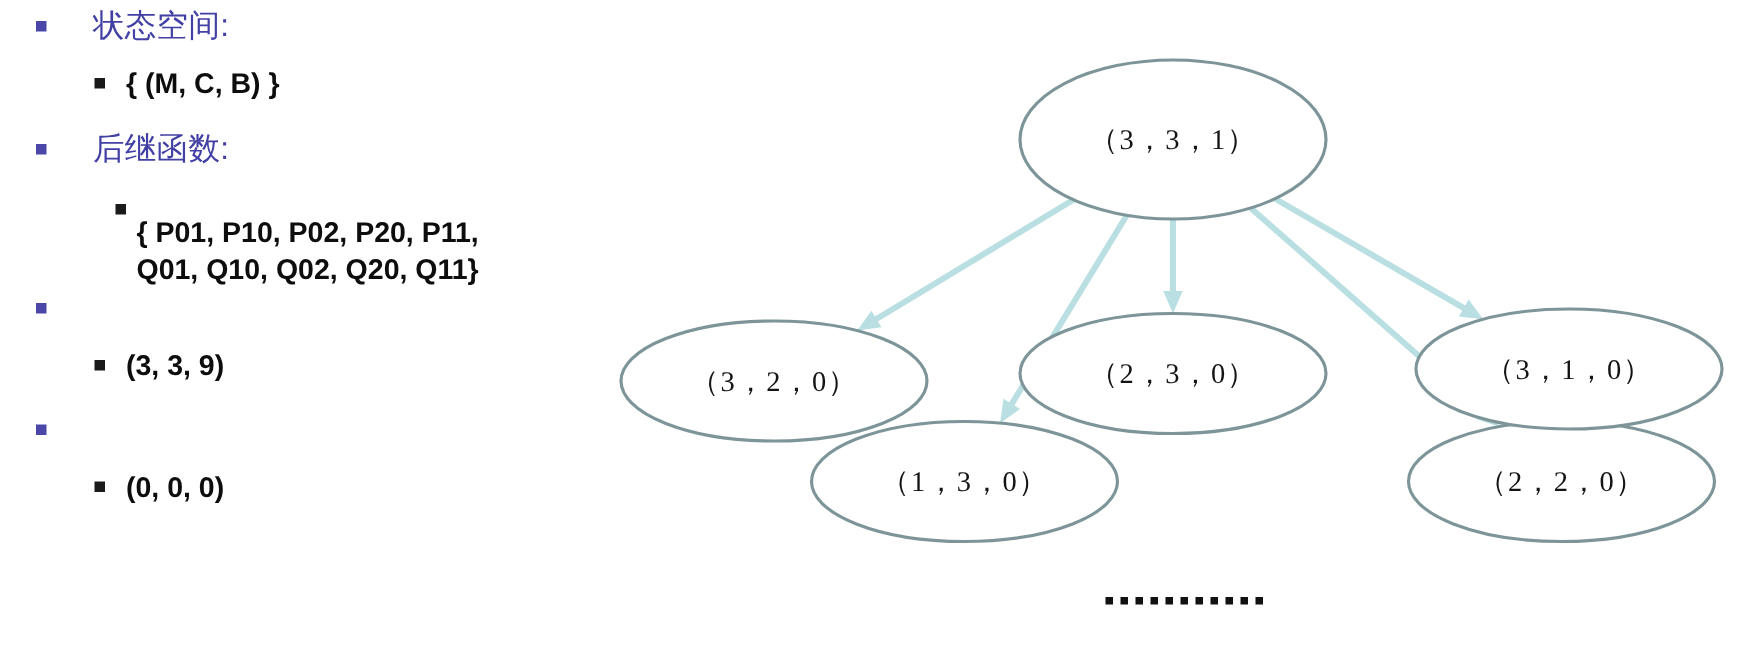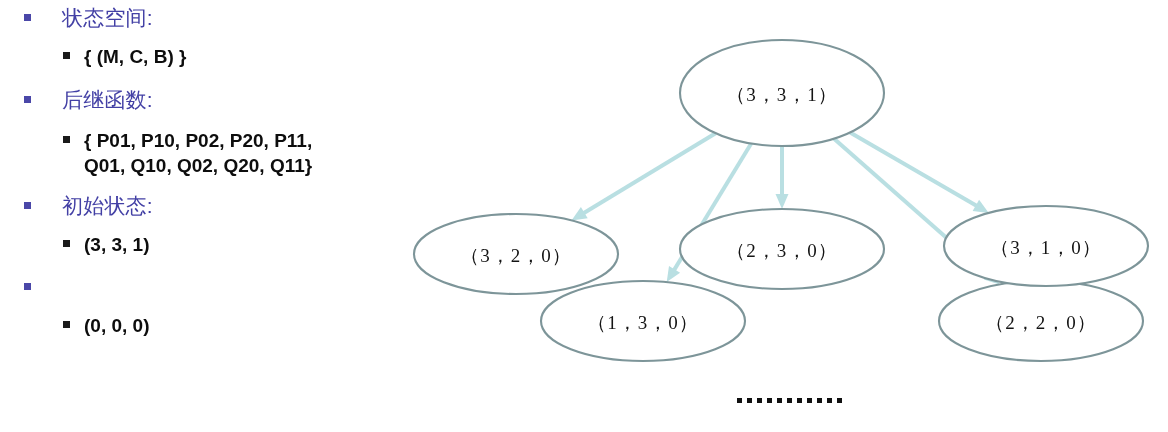--- a/index.html
+++ b/index.html
@@ -119,33 +119,32 @@
   <div class="bullet-row lvl1" style="left:24px; top:86px;">
     <span class="marker"></span>
     <span class="text">后继函数:</span>
   </div>
 
   <div class="bullet-row lvl2" style="left:63px; top:44px;">
     <span class="marker"></span>
     <span class="text">{ (M, C, B) }</span>
   </div>
 
-  <div class="bullet-row lvl2" style="left:63px; top:128px;">
+  <div class="bullet-row lvl2" style="left:77px; top:128px;flex-direction:column;">
     <span class="marker"></span>
     <span class="text"><span>{ P01, P10, P02, P20, P11,</span><span class="line2">Q01, Q10, Q02, Q20, Q11}</span></span>
   </div>
 
   <div class="bullet-row lvl1" style="left:24px; top:192px;">
     <span class="marker"></span>
-    <span class="text">初始状态:</span>
   </div>
 
   <div class="bullet-row lvl2" style="left:63px; top:232px;">
     <span class="marker"></span>
-    <span class="text">(3, 3, 1)</span>
+    <span class="text">(3, 3, 9)</span>
   </div>
 
   <div class="bullet-row lvl1" style="left:24px; top:273px;">
     <span class="marker"></span>
   </div>
 
   <div class="bullet-row lvl2" style="left:63px; top:313px;">
     <span class="marker"></span>
     <span class="text">(0, 0, 0)</span>
   </div>

